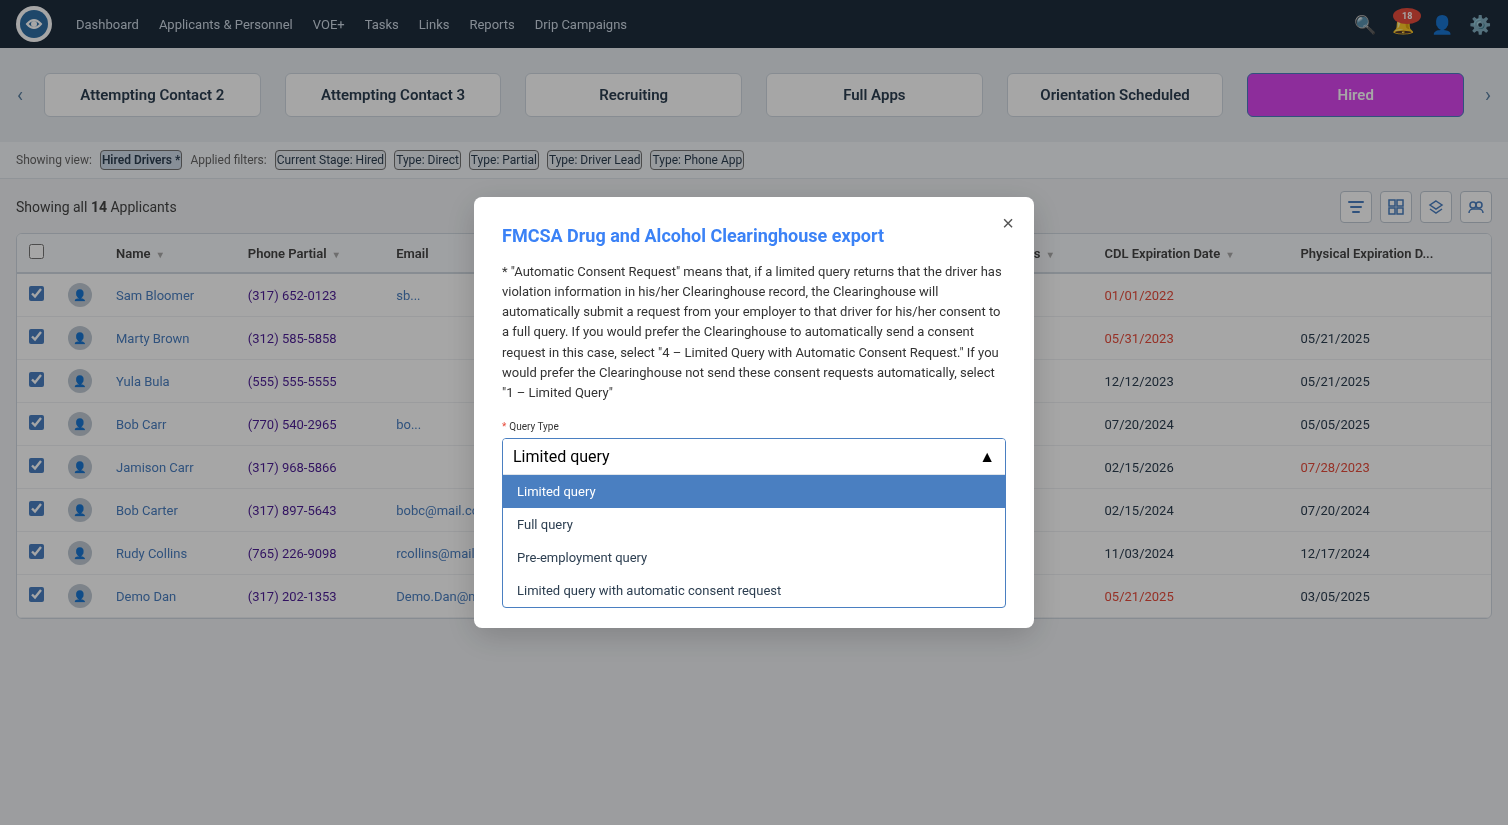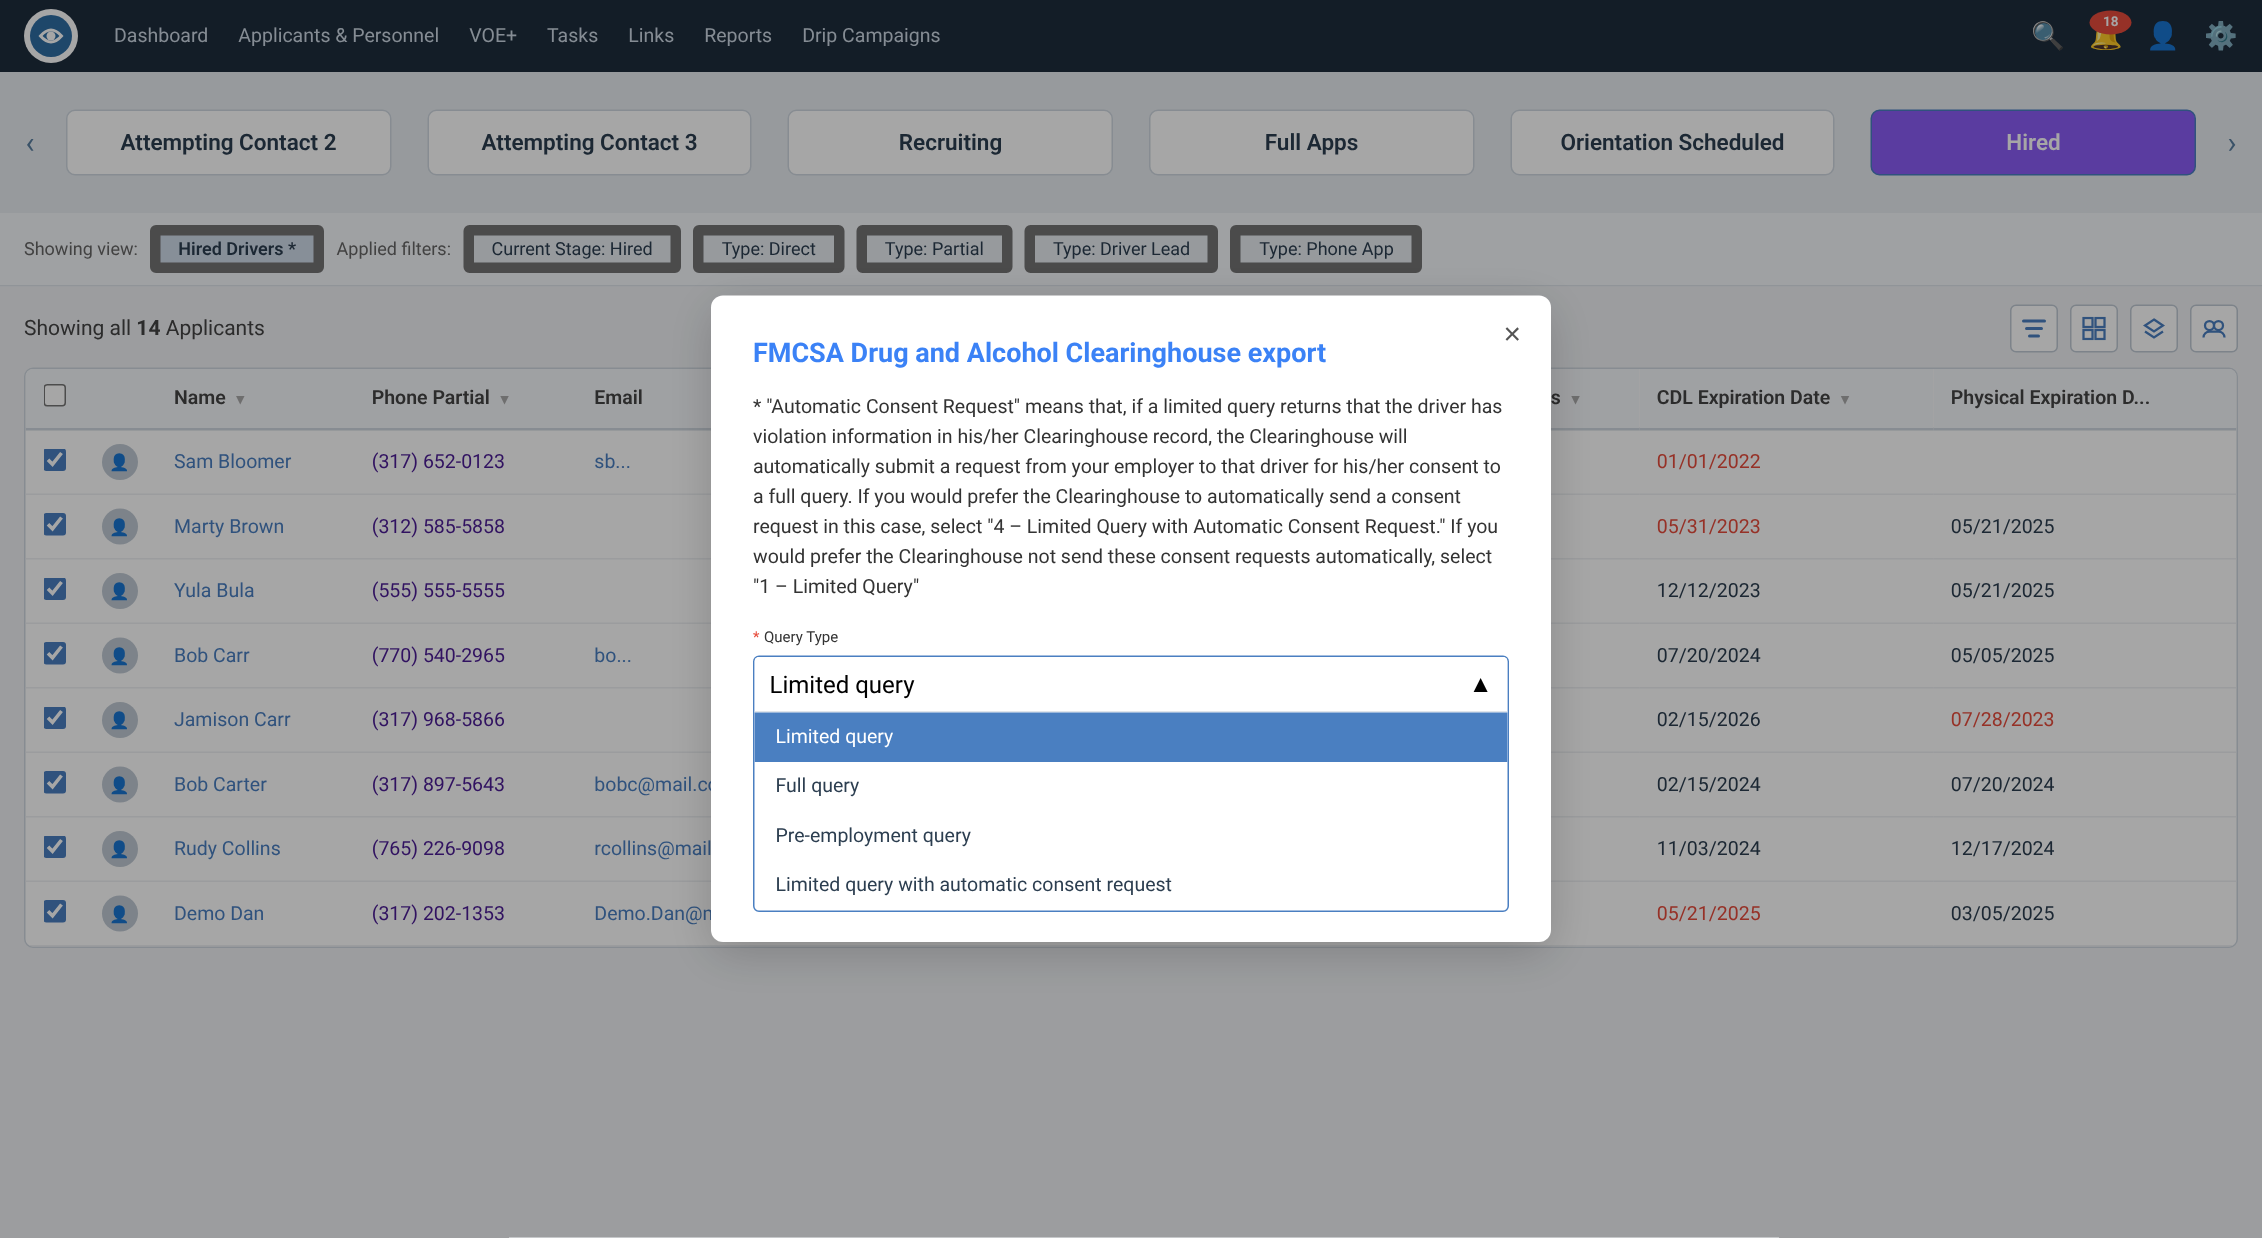--- a/index.html
+++ b/index.html
@@ -87,40 +87,40 @@
       padding: 12px 24px;
       min-width: 160px;
       text-align: center;
       cursor: pointer;
       font-size: 15px;
       font-weight: 600;
       color: #2c3e50;
       flex: 1;
     }
     .stage-tab.active {
-      background: #8b5cf6;
+      background: #d946ef;
       color: #fff;
       border-color: #4a7fc1;
     }
 
     
     .filter-bar {
       background: #f5f7fa;
       padding: 8px 16px;
       display: flex;
       align-items: center;
       gap: 8px;
       border-bottom: 1px solid #dde3ea;
     }
     .filter-label { font-size: 12px; color: #666; }
     .filter-badge {
       background: #e8edf2;
-      border: 7px solid #737373;
+      border: 1px solid #737373;
       border-radius: 4px;
-      padding: 2px 12px;
+      padding: 2px 1px;
       font-size: 12px;
       color: #2c3e50;
       cursor: pointer;
     }
     .filter-badge.active-view {
       background: #d0dcea;
       font-weight: 600;
     }
 
     

